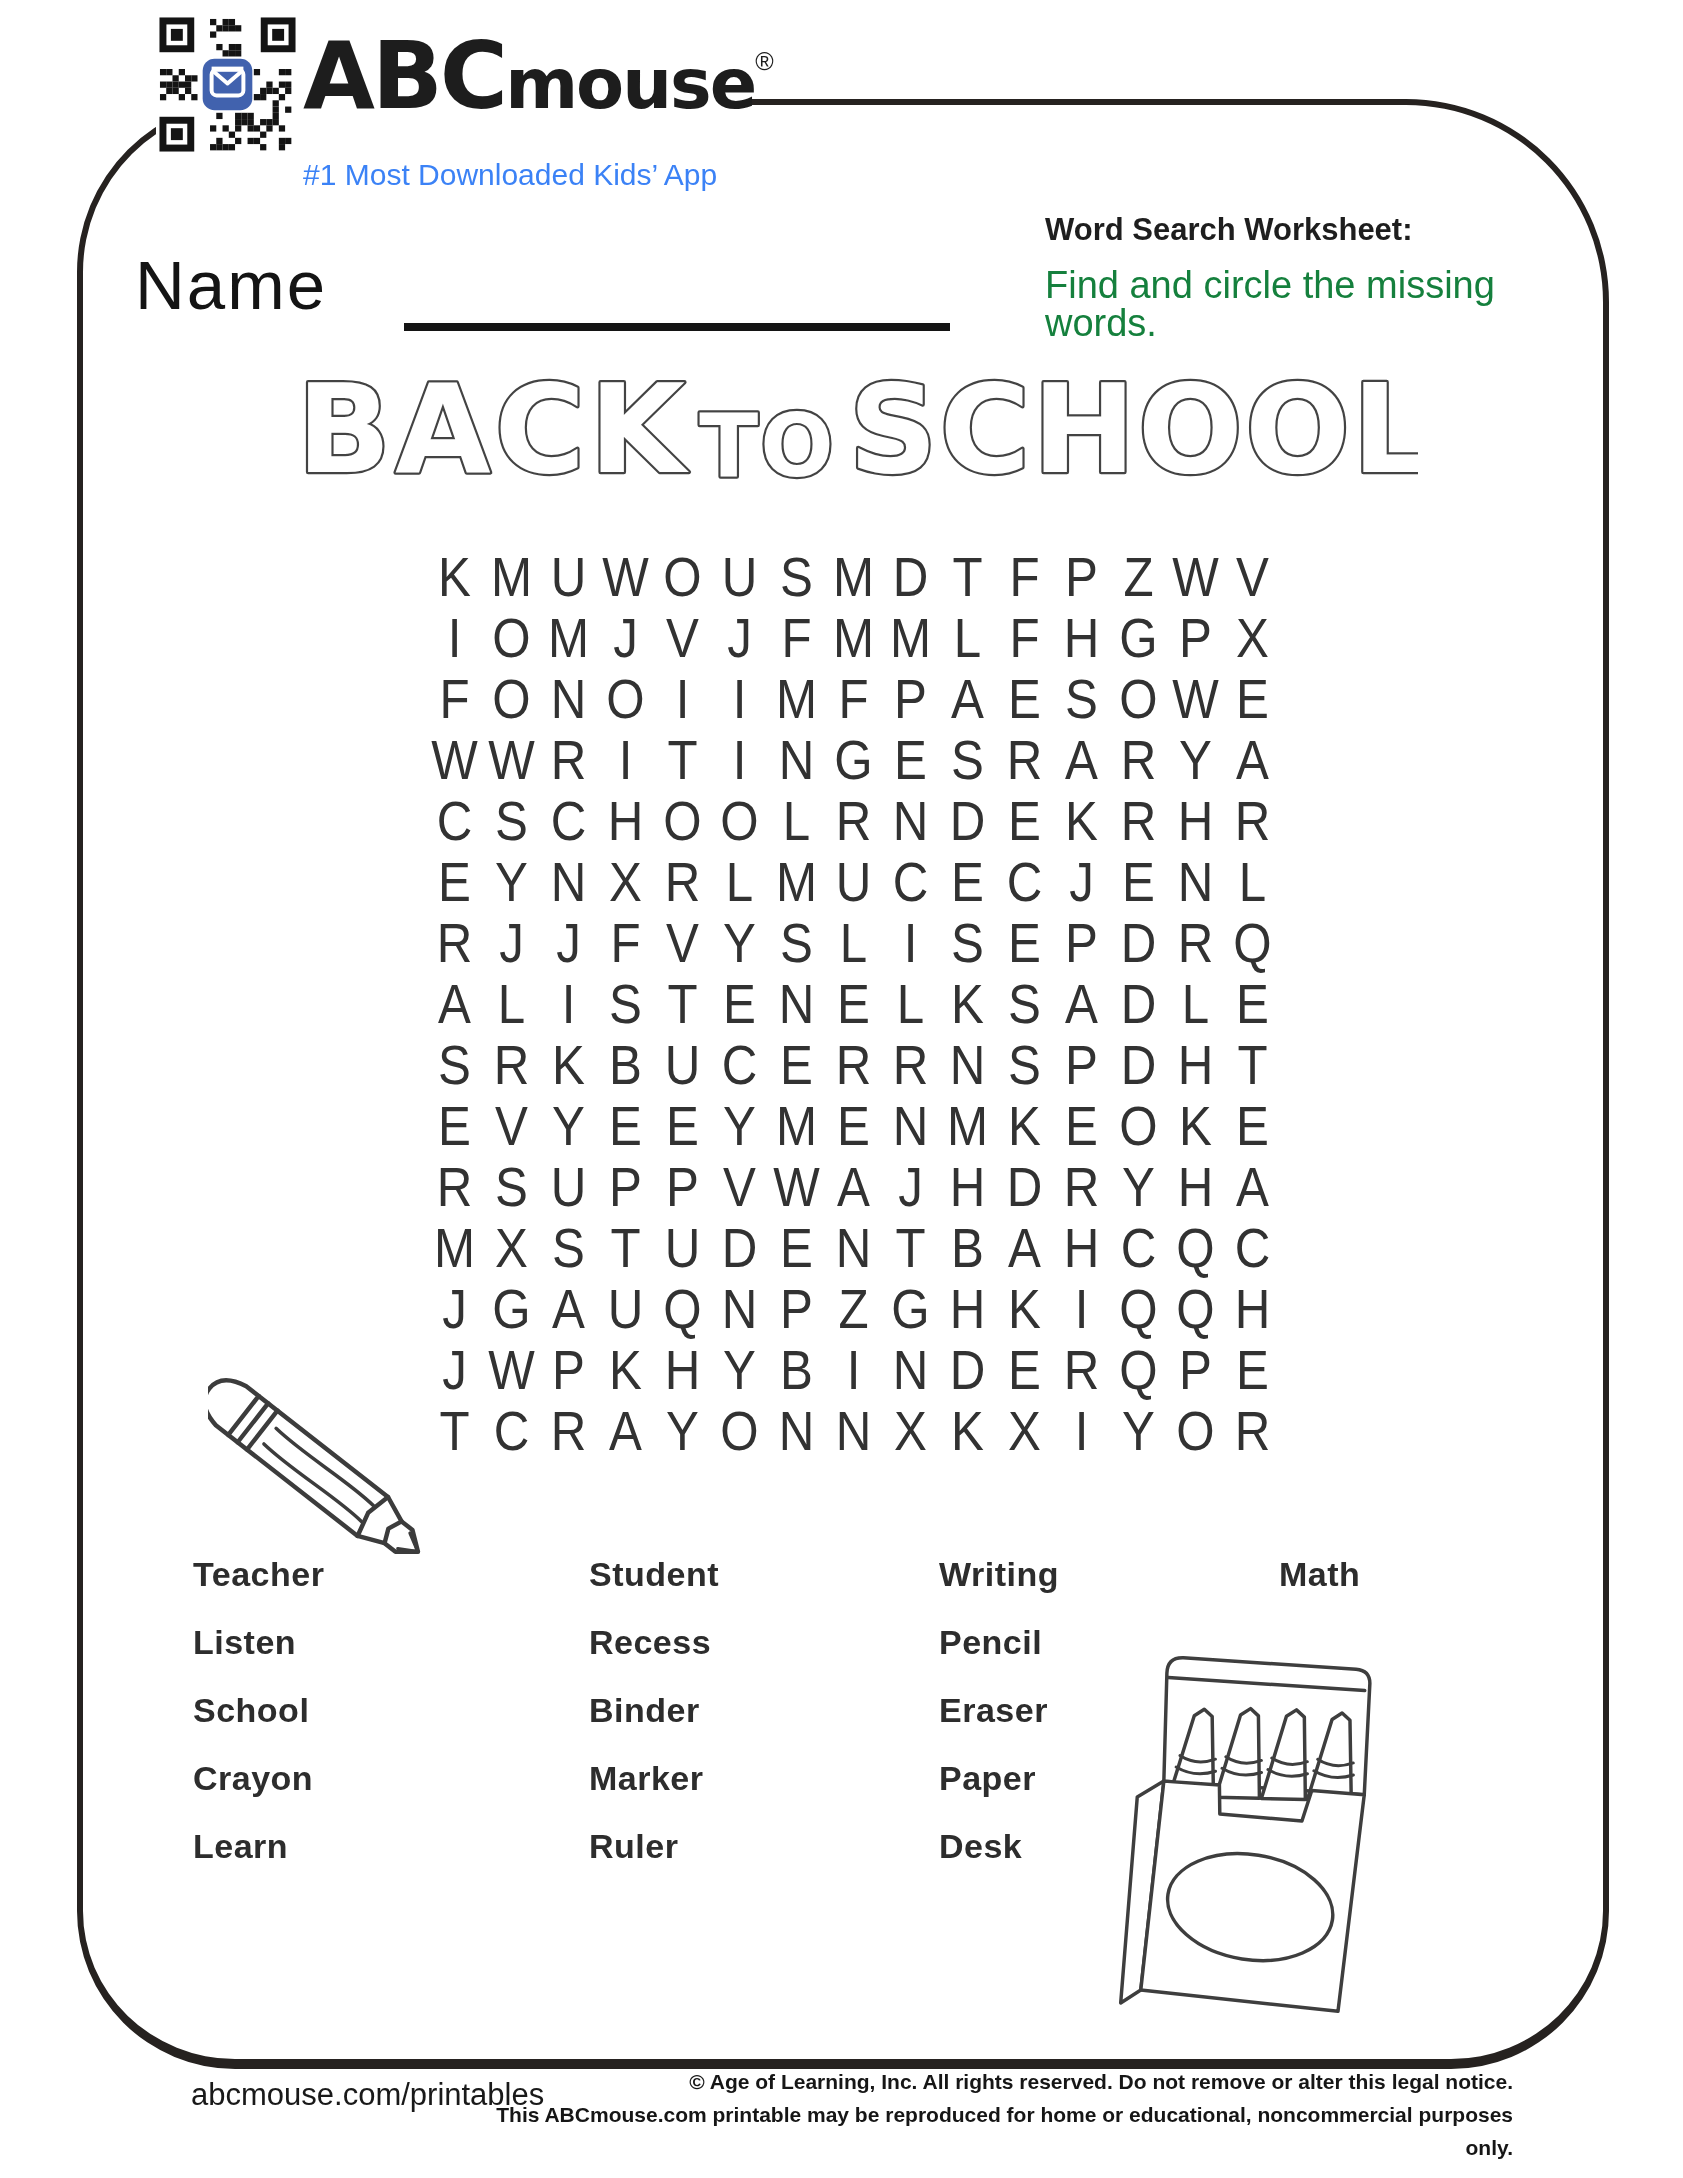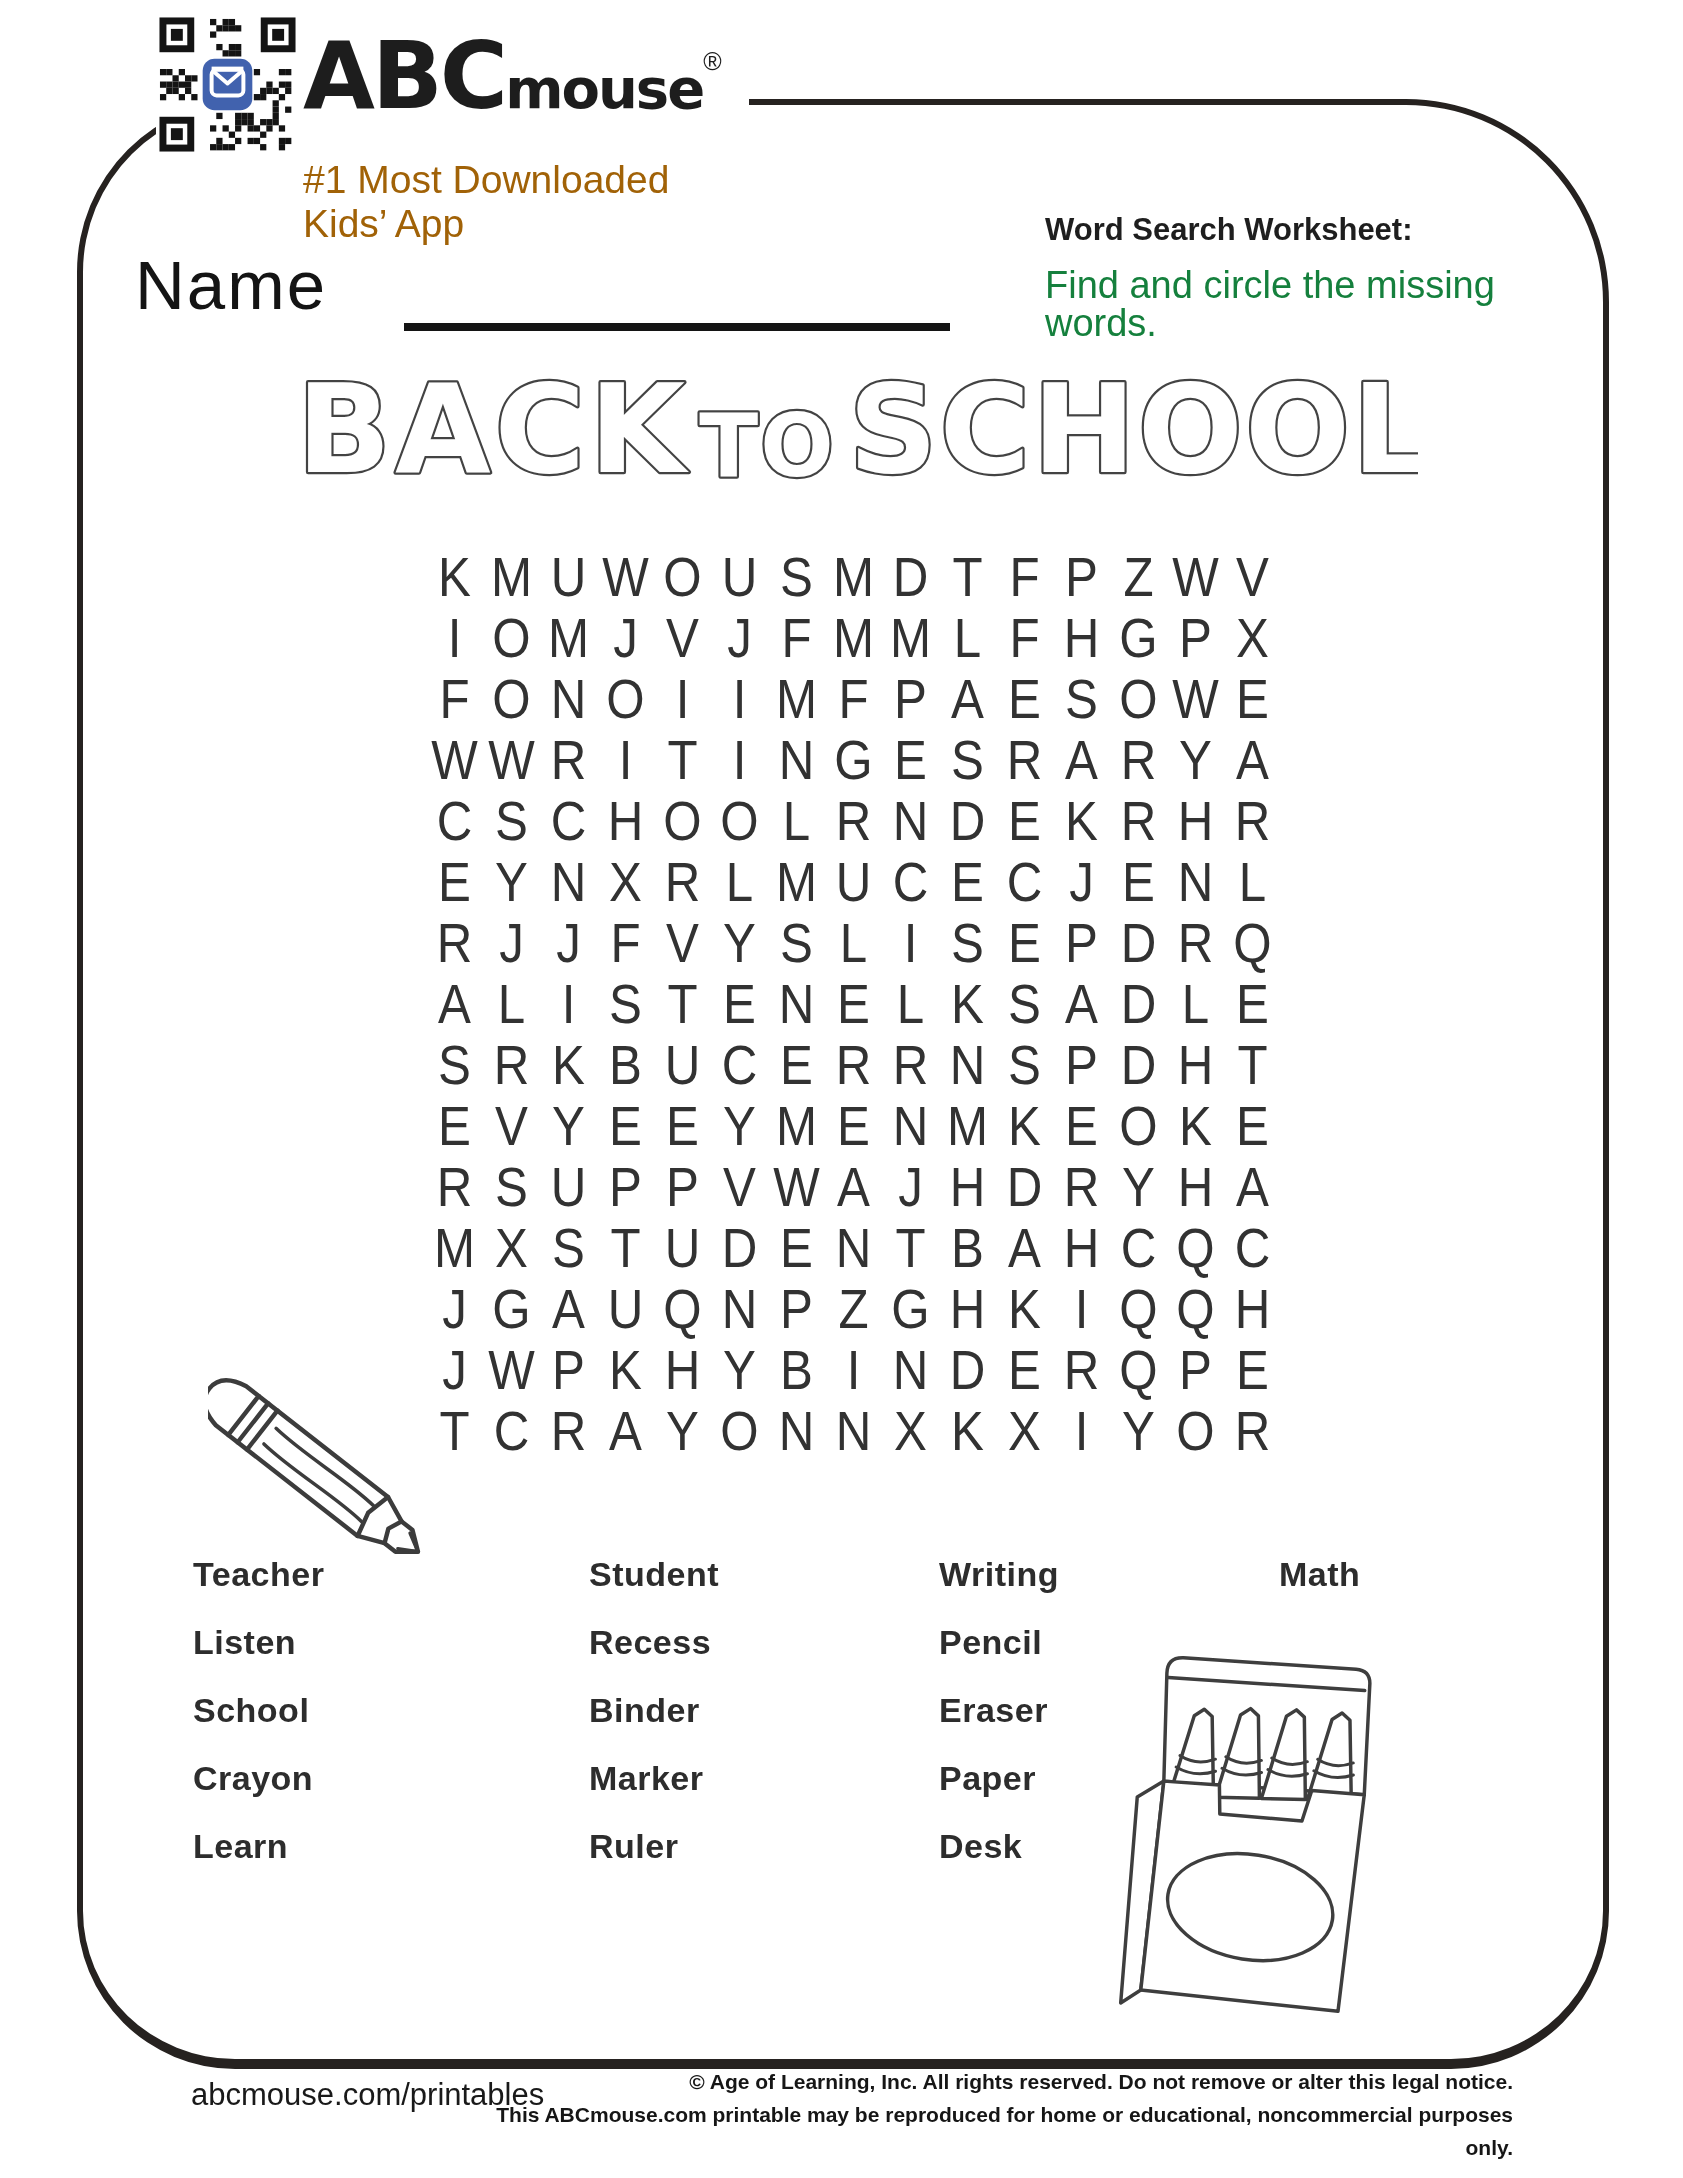--- a/index.html
+++ b/index.html
@@ -11,24 +11,24 @@
         box-sizing:border-box;border:6px solid #262220;border-bottom-width:10px;
         border-radius:173px 203px 158px 158px;}
 
   
   .qr-wrap{position:absolute;left:156px;top:12px;width:143px;height:145px;background:#fff;}
   .brand-wrap{position:absolute;left:297px;top:8px;width:446px;height:150px;background:#fff;
         padding-left:6px;}
   .brand-line{white-space:nowrap;line-height:107px;}
   .brand-abc{font-family:"DejaVu Sans",sans-serif;font-weight:800;font-size:93px;
         letter-spacing:-3px;color:#1d1d1d;}
-  .brand-mouse{font-family:"DejaVu Sans",sans-serif;font-weight:800;font-size:56px;
+  .brand-mouse{font-family:"DejaVu Sans",sans-serif;font-weight:800;font-size:70px;
         letter-spacing:-2px;color:#1d1d1d;}
   .brand-reg{font-size:25px;vertical-align:38px;font-weight:400;color:#1d1d1d;}
-  .brand-tagline{font-size:39px;font-weight:500;color:#a16207;margin-top:2px;letter-spacing:0;}
+  .brand-tagline{font-size:30px;font-weight:500;color:#3b82f6;margin-top:2px;letter-spacing:0;}
 
   
   .name-label{position:absolute;left:135px;top:246px;font-size:69px;font-weight:400;
         color:#141414;letter-spacing:2px;}
   .name-line{position:absolute;left:404px;top:323px;width:546px;height:8px;background:#141414;}
 
   
   .ws-info{position:absolute;left:1045px;top:210px;width:485px;}
   .ws-title{font-size:31px;font-weight:700;color:#1e1e1e;line-height:40px;}
   .ws-instructions{font-size:38px;font-weight:400;color:#15803d;line-height:38px;margin-top:16px;}

